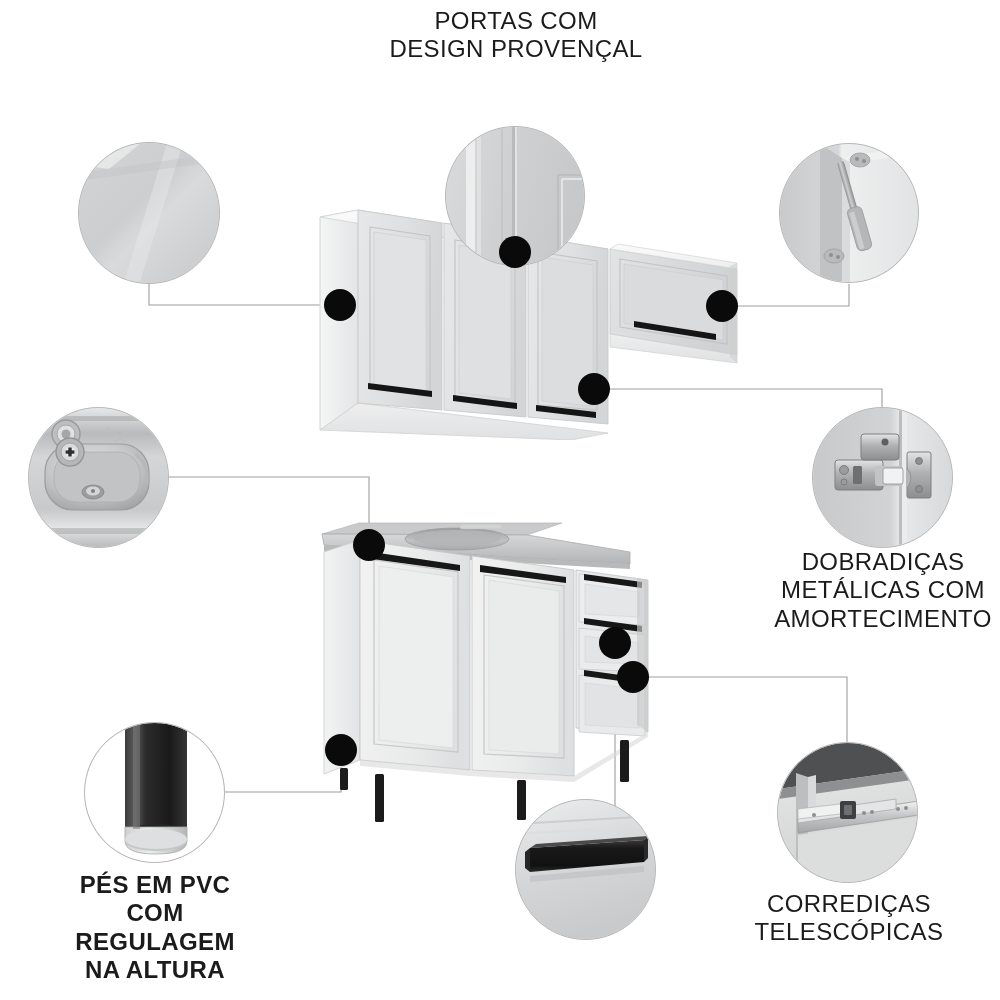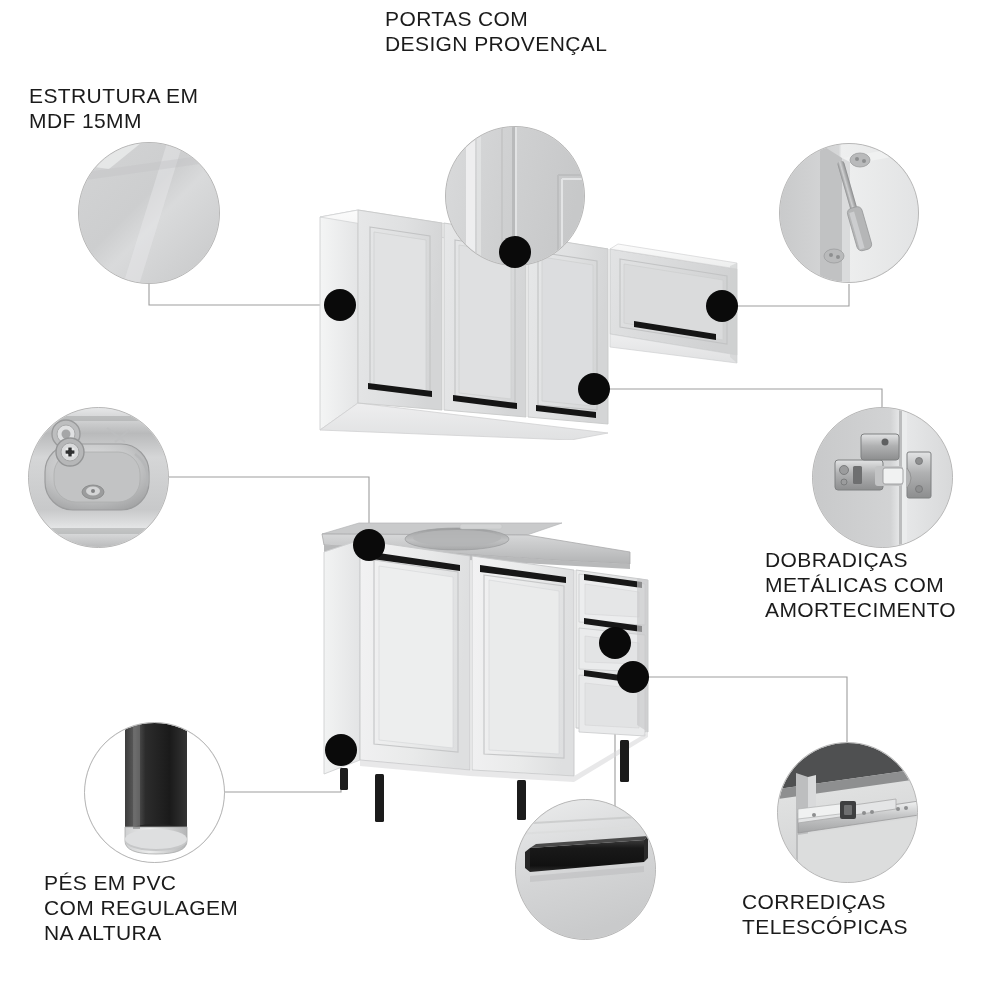--- a/index.html
+++ b/index.html
@@ -11,21 +11,22 @@
   #stage{
     position:relative;
     width:1000px;height:1000px;
     background:#ffffff;
     overflow:hidden;
   }
 
   
   .callout-label{
     position:absolute;
-    font-size:21px;
+    text-align:center;
+    font-size:24px;
     line-height:1.18;
     letter-spacing:0.4px;
     color:#1b1b1b;
     font-weight:400;
     white-space:pre-line;
     text-transform:uppercase;
     font-family:"Liberation Sans","DejaVu Sans",sans-serif;
     font-stretch:semi-condensed;
   }
 
@@ -216,22 +217,20 @@
 
       <polygon points="48,248 158,258 262,264 336,220 336,225 262,270 158,264 48,254" fill="#d8d9da" opacity="0.6"></polygon>
 
       <rect x="28" y="256" width="8" height="22" rx="1.5" fill="#1d1d1d"></rect>
       <rect x="63" y="262" width="9" height="48" rx="1.5" fill="#1b1b1b"></rect>
       <rect x="205" y="268" width="9" height="40" rx="1.5" fill="#1b1b1b"></rect>
       <rect x="308" y="228" width="9" height="42" rx="1.5" fill="#1b1b1b"></rect>
     </svg>
   </div>
 
-  <div class="callout-label" style="left:29px;top:84px;width:240px;">ESTRUTURA EM
-MDF  15MM</div>
   <div class="zoom-circle" style="left:78px;top:142px;width:142px;height:142px;">
     <div class="inner">
       <svg width="142" height="142" viewBox="0 0 142 142">
         <defs>
           <linearGradient id="g1" x1="0" y1="0" x2="1" y2="1">
             <stop offset="0" stop-color="#d3d4d5"></stop>
               <stop offset="0.42" stop-color="#cdcecf"></stop>
             <stop offset="0.55" stop-color="#d9dadb"></stop>
               <stop offset="1" stop-color="#c6c7c8"></stop>
           </linearGradient>
@@ -425,21 +424,21 @@
         <ellipse cx="71" cy="110" rx="31" ry="9" fill="#242424"></ellipse>
 
         <path d="M40,104 L40,118 Q40,131 71,131 Q102,131 102,118 L102,104 Z" fill="url(#g6base)" stroke="#a8a9aa" stroke-width="0.8"></path>
         <ellipse cx="71" cy="118" rx="31" ry="10" fill="#c6c7c8"></ellipse>
         <ellipse cx="71" cy="116" rx="31" ry="10" fill="#dedfe0"></ellipse>
 
         <rect x="48" y="-6" width="7" height="112" fill="#7a7a7a" opacity="0.55"></rect>
       </svg>
     </div>
   </div>
-  <div class="callout-label" style="left:44px;top:871px;width:222px;">PÉS EM PVC
+  <div class="callout-label" style="left:44px;top:871px;width:222px;font-weight:bold;">PÉS EM PVC
 COM REGULAGEM
 NA ALTURA</div>
 
   <div class="zoom-circle" style="left:515px;top:799px;width:141px;height:141px;">
     <div class="inner">
       <svg width="141" height="141" viewBox="0 0 141 141">
         <defs>
           <linearGradient id="g7bg" x1="0" y1="0" x2="0.3" y2="1">
             <stop offset="0" stop-color="#eceded"></stop>
               <stop offset="0.3" stop-color="#dfe0e1"></stop>

